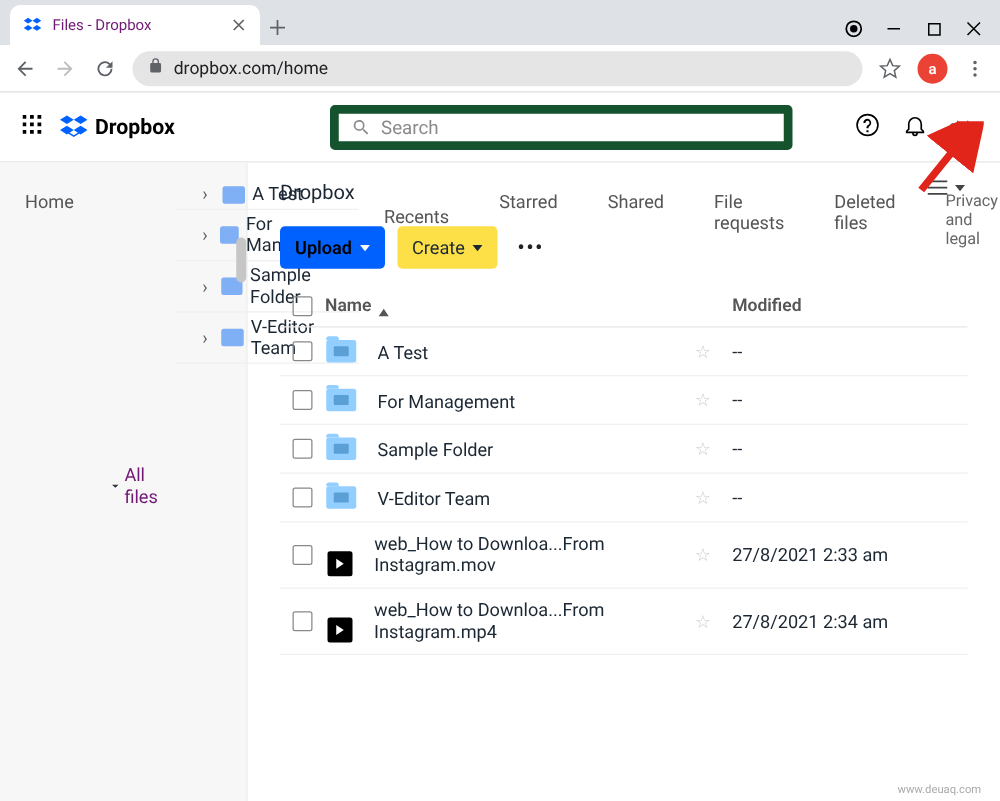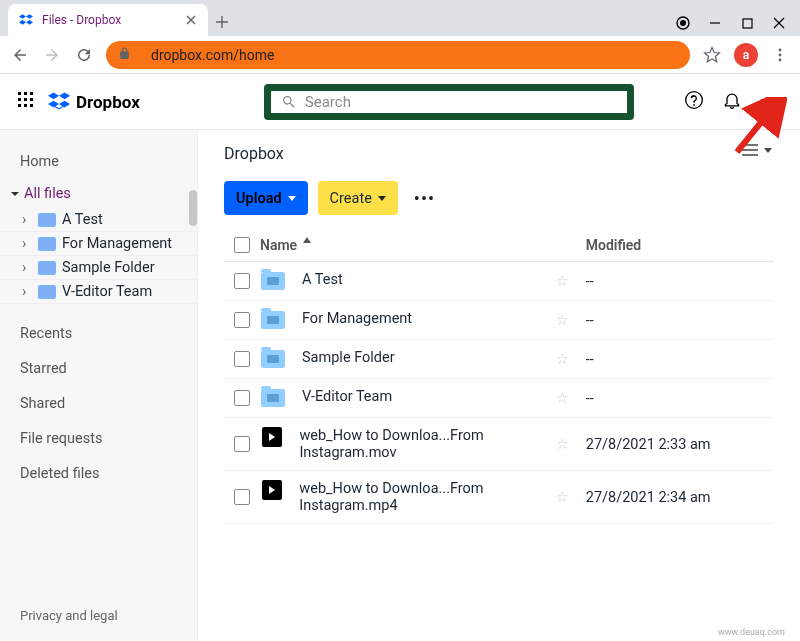--- a/index.html
+++ b/index.html
@@ -12,34 +12,34 @@
   .tab .title { flex: 1; overflow: hidden; white-space: nowrap; text-overflow: ellipsis; }
   .tab .close { width: 14px; height: 14px; display:flex; align-items:center; justify-content:center; color:#5f6368; }
   .newtab { width: 28px; height: 28px; display:flex; align-items:center; justify-content:center; color:#5f6368; }
   .win-controls { margin-left: auto; display:flex; gap: 18px; align-items:center; padding: 0 14px 6px 0; color:#000; }
   .win-controls div { width: 14px; display:flex; align-items:center; justify-content:center; }
 
   
   .addrbar { height: 38px; background: #fff; border-bottom: 1px solid #e0e0e0; display:flex; align-items:center; padding: 0 10px; gap: 12px; }
   .nav-icn { width: 20px; height:20px; display:flex; align-items:center; justify-content:center; color:#5f6368; }
   .nav-icn.disabled { color:#bdbdbd; }
-  .urlbox { flex:1; height: 28px; background:#f97316; border-radius: 14px; display:flex; align-items:center; padding: 0 12px; gap:20px; font-size: 14px; color:#202124; }
+  .urlbox { flex:1; height: 28px; background:#e5e5e5; border-radius: 14px; display:flex; align-items:center; padding: 0 12px; gap:8px; font-size: 14px; color:#202124; }
   .urlbox .lock { color:#5f6368; }
   .addrbar .avatar { width:24px; height:24px; border-radius:50%; background:#ea4335; color:#fff; display:flex; align-items:center; justify-content:center; font-size:12px; font-weight:600; }
 
   
   .db-header { height: 56px; display:flex; align-items:center; padding: 0 18px; gap: 14px; border-bottom: 1px solid #e6e6e6; }
   .db-logo { display:flex; align-items:center; gap:6px; font-weight:700; font-size:17px; color:#000; }
   .db-search { flex:1; max-width: 370px; margin-left: 110px; height: 36px; border:7px solid #14532d; border-radius: 4px; display:flex; align-items:center; padding:0 10px; color:#8a8a8a; gap:8px; font-size:15px; }
   .db-header-right { margin-left:auto; display:flex; align-items:center; gap:18px; color:#000; }
   .db-header-right .user { font-size:10px; color:#333; }
 
   
   .main { display:flex; height: calc(641px - 36px - 38px - 56px); }
-  .sidebar { width: 198px; background:#f7f7f7; border-right:1px solid #eee; padding: 14px 0 8px 0; display:flex; flex-direction:column; font-size:14.5px; color:#555; position:relative; }
+  .sidebar { width: 198px; background:#f7f7f7; border-right:1px solid #eee; padding: 14px 0 8px 0; display:flex; font-size:14.5px; color:#555; position:relative; }
   .sidebar .item { padding: 9px 20px; cursor:pointer; }
   .sidebar .item.expanded { padding: 6px 10px; display:flex; align-items:center; gap:4px; color:#701a75; font-weight:400; }
   .tree { font-size: 12.5px; color:#444; }
   .tree .row { display:flex; align-items:center; gap:6px; padding: 3px 0 3px 22px; }
   .tree .row .chev { width:10px; color:#666; }
   .tree .folder-icn { width:18px; height:14px; background:#7faff4; border-radius:2px; position:relative; }
   .sidebar .spacer { flex:1; }
   .sidebar .footer { padding: 10px 20px; font-size:13px; color:#666; }
   .sb-scrollthumb { position:absolute; right:0; top:60px; width:8px; height:36px; background:#c6c6c6; border-radius:4px; }
 
@@ -48,21 +48,21 @@
   .content h1 { font-size: 16px; font-weight: 400; color:#1b2733; margin-bottom: 18px; }
   .toolbar { display:flex; align-items:center; gap:10px; margin-bottom: 22px; }
   .btn { height:34px; padding:0 12px; font-size:14.5px; border:none; border-radius:4px; display:flex; align-items:center; gap:6px; cursor:pointer; }
   .btn.primary { background:#0061fe; color:#000000; font-weight:600; }
   .btn.secondary { background:#fde047; color:#1b2733; }
   .toolbar .more { padding:0 6px; color:#222; font-size:18px; letter-spacing:1px; cursor:pointer; }
   .view-ctrl { position:absolute; right:28px; top:14px; display:flex; align-items:center; gap:6px; color:#444; }
 
   .table-head { display:flex; align-items:center; border-bottom:1px solid #e6e6e6; padding-bottom:8px; font-size:14px; color:#555; font-weight:600; }
   .col-check { width:36px; display:flex; justify-content:center; }
-  .col-name { flex:1.1; display:flex; align-items:flex-start; gap:6px; }
+  .col-name { flex:1.1; display:flex; align-items:flex-end; gap:6px; }
   .col-mod { flex:0.7; }
   .col-star { width:30px; }
 
   .row { display:flex; align-items:center; padding:9px 0; border-bottom:1px solid #f0f0f0; font-size:14.5px; color:#1b2733; }
   .checkbox { width:16px; height:16px; border:1.5px solid #888; border-radius:2px; }
   .f-icn { width:26px; height:20px; display:flex; align-items:center; justify-content:center; margin-right:10px; }
   .folder-blue { width:24px; height:18px; background:#92ceff; border-radius:2px; position:relative; }
   .folder-blue::before { content:''; position:absolute; top:-3px; left:0; width:10px; height:3px; background:#92ceff; border-radius:2px 2px 0 0; }
   .folder-blue::after { content:''; position:absolute; top:5px; left:6px; width:12px; height:8px; background:#5aa0d6; border-radius:1px; }
   .file-vid { width:20px; height:20px; background:#000; border-radius:2px; border:2px solid #000; display:flex; align-items:center; justify-content:center; }

